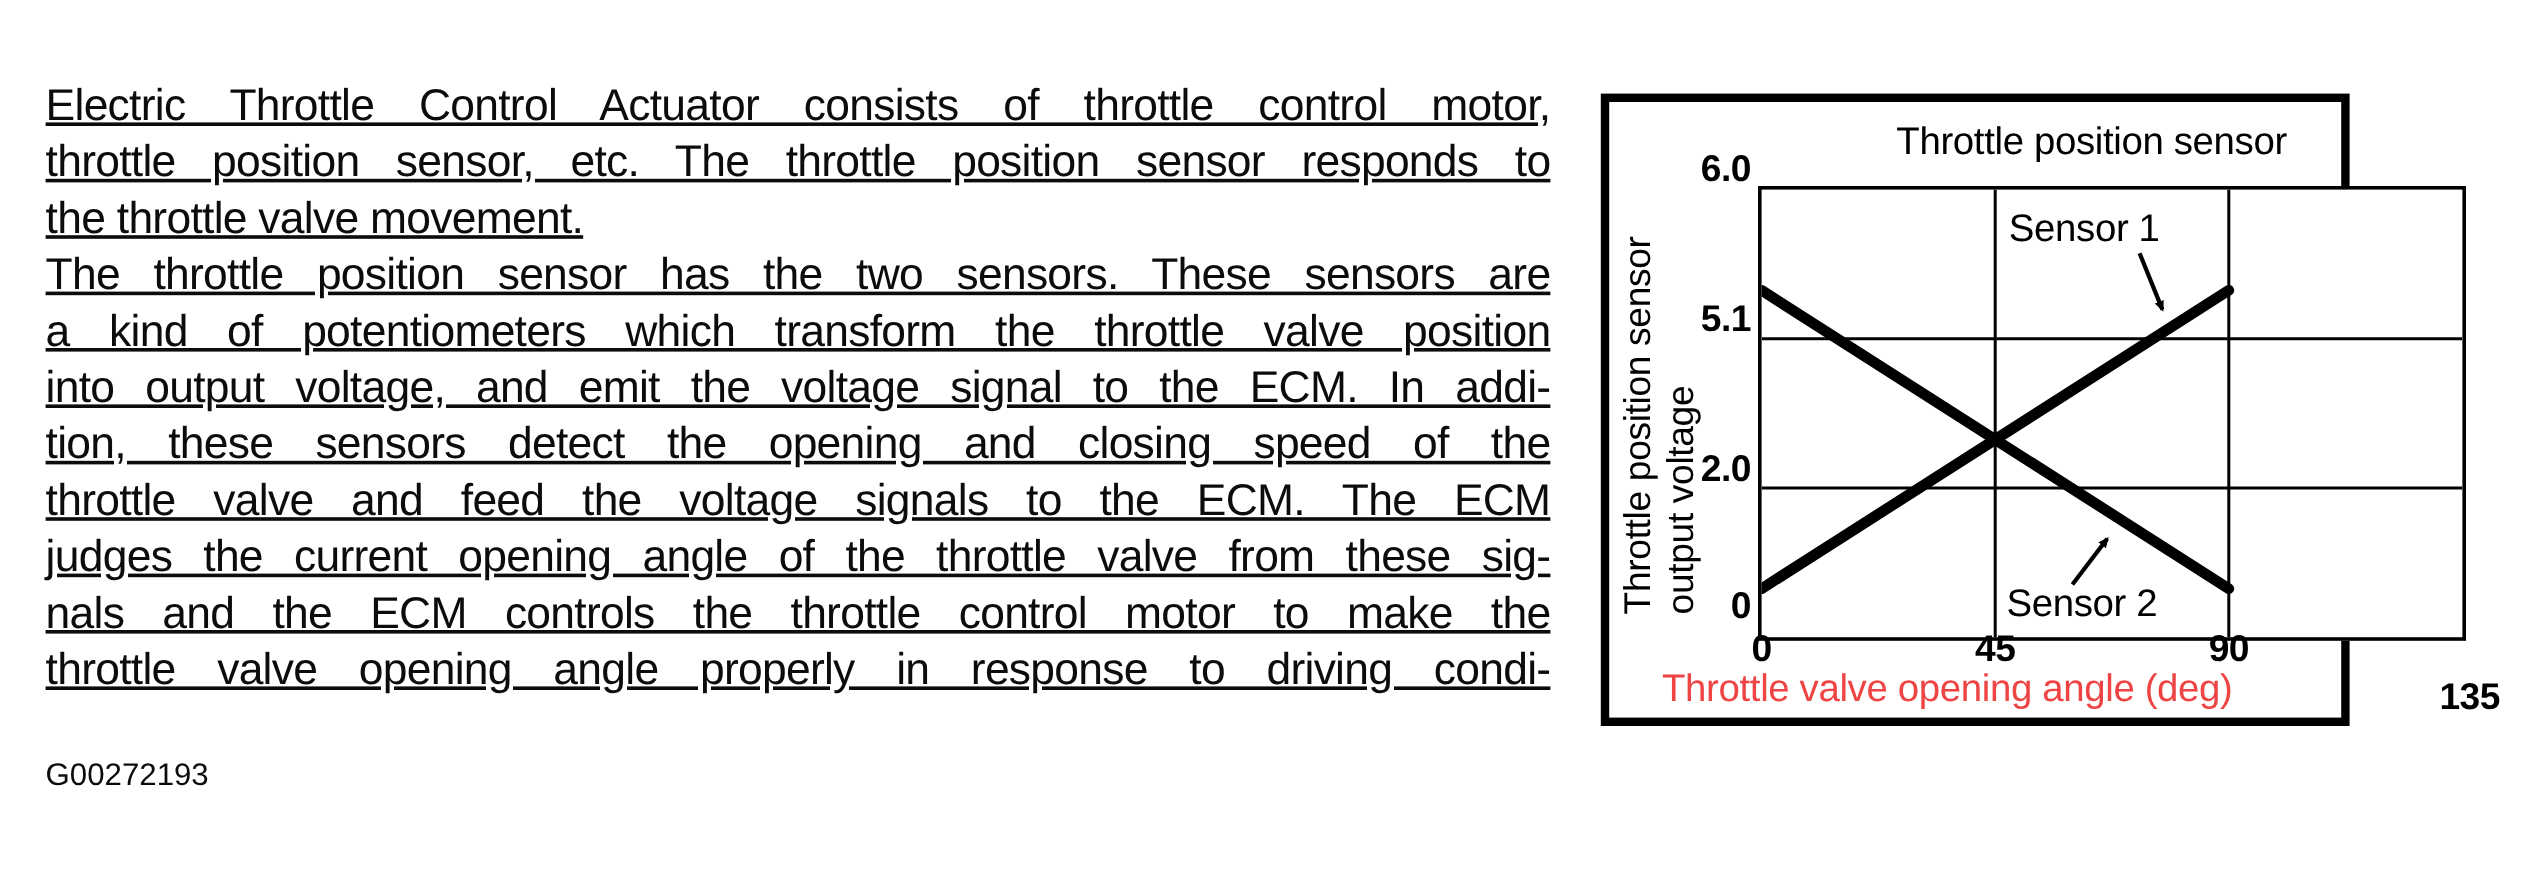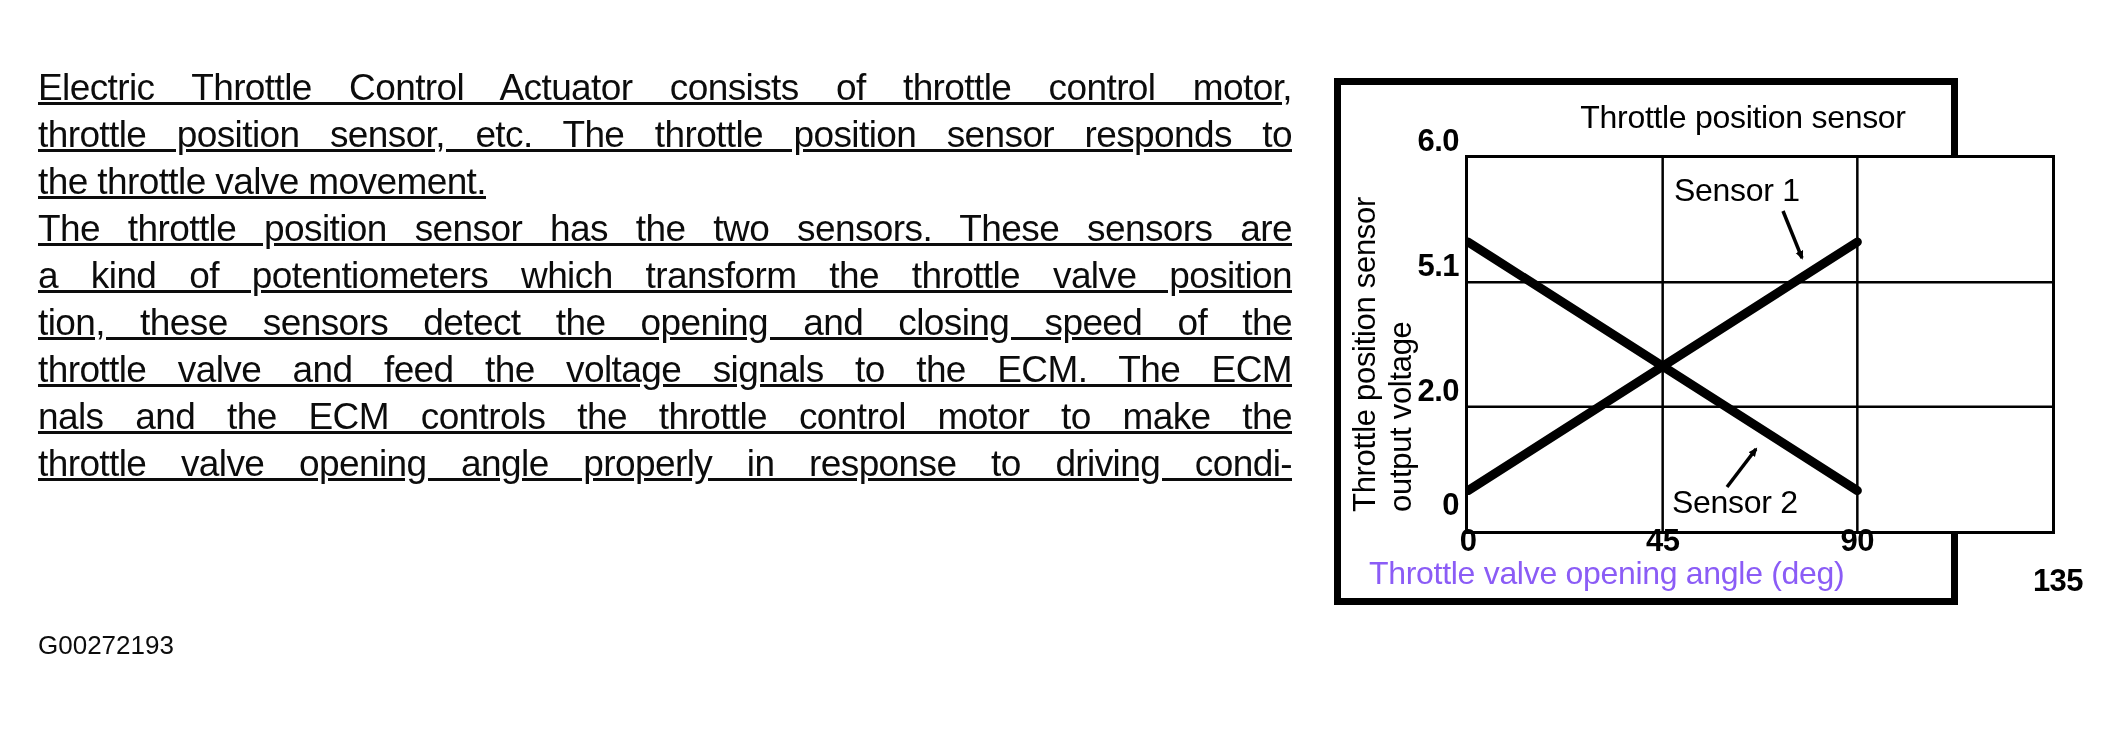--- a/index.html
+++ b/index.html
@@ -38,41 +38,43 @@
   }
   .ytick{
     position:absolute;left:42px;width:76px;text-align:right;
     font-size:31px;font-weight:bold;letter-spacing:-0.5px;line-height:32px;color:#000;
   }
   .xtick{
     position:absolute;top:438px;transform:translateX(-50%);
     font-size:31px;font-weight:bold;letter-spacing:-0.5px;color:#000;white-space:nowrap;
   }
   .xlabel{
-    position:absolute;left:28px;top:470px;
-    font-size:32px;letter-spacing:-0.3px;color:#8b5cf6;white-space:nowrap;
+    position:absolute;left:44px;top:470px;
+    font-size:32px;letter-spacing:-0.3px;color:#ef4444;white-space:nowrap;
   }
   .ylabel{
     position:absolute;left:-128px;top:221px;width:340px;height:72px;
     transform:rotate(-90deg);
     font-size:31px;line-height:36px;letter-spacing:-0.3px;color:#000;
     text-align:left;white-space:nowrap;
   }
 </style>
 </head>
 <body>
 
 <div class="textblock">
   <div class="tline">Electric Throttle Control Actuator consists of throttle control motor,</div>
   <div class="tline">throttle position sensor, etc. The throttle position sensor responds to</div>
   <div class="tline lastline">the throttle valve movement.</div>
   <div class="tline">The throttle position sensor has the two sensors. These sensors are</div>
   <div class="tline">a kind of potentiometers which transform the throttle valve position</div>
+  <div class="tline">into output voltage, and emit the voltage signal to the ECM. In addi-</div>
   <div class="tline">tion, these sensors detect the opening and closing speed of the</div>
   <div class="tline">throttle valve and feed the voltage signals to the ECM. The ECM</div>
+  <div class="tline">judges the current opening angle of the throttle valve from these sig-</div>
   <div class="tline">nals and the ECM controls the throttle control motor to make the</div>
   <div class="tline">throttle valve opening angle properly in response to driving condi-</div>
 </div>
 <div class="figcode">G00272193</div>
 
 <div class="panel">
 
   <div class="chart-title">Throttle position sensor</div>
 
   <div class="ylabel">

